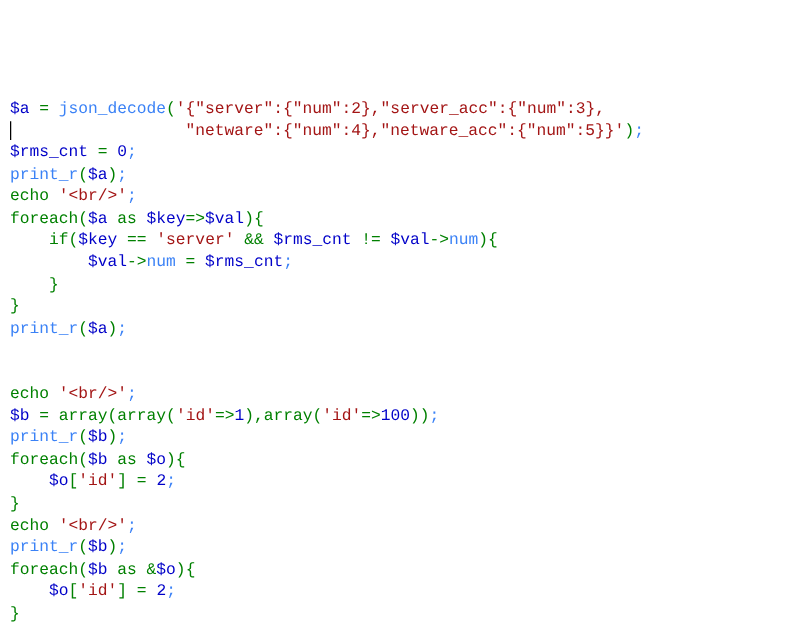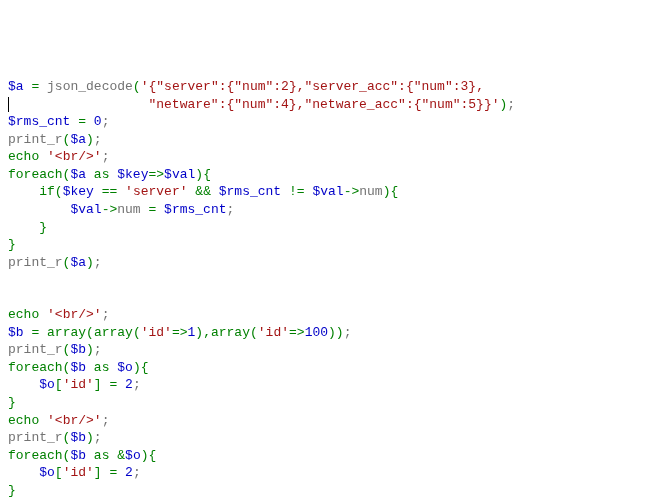--- a/index.html
+++ b/index.html
@@ -11,21 +11,21 @@
     line-height: 1.35;
     white-space: pre;
     color: #000000;
   }
   .code-container { position: relative; }
   .line { display: block; }
   .t { display: inline; }
   .blue  { color: #0000c8; }
   .green { color: #008000; }
   .red   { color: #a31515; }
-  .black { color: #737373; }
+  .black { color: #3b82f6; }
   .caret {
     display: inline-block;
     width: 0;
     border-left: 1px solid #000;
     height: 1.1em;
     vertical-align: text-bottom;
     margin-right: -1px;
   }
 </style>
 </head>

